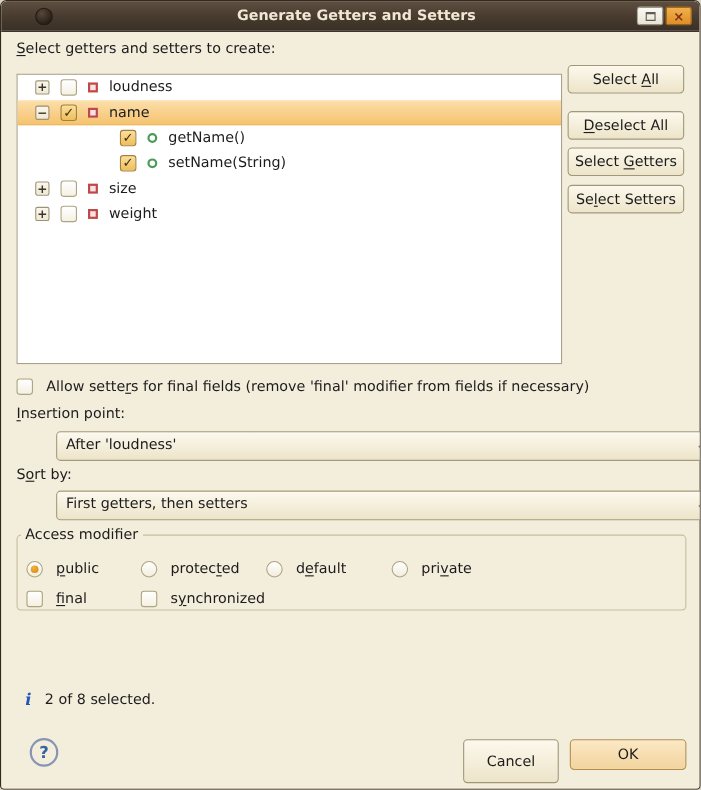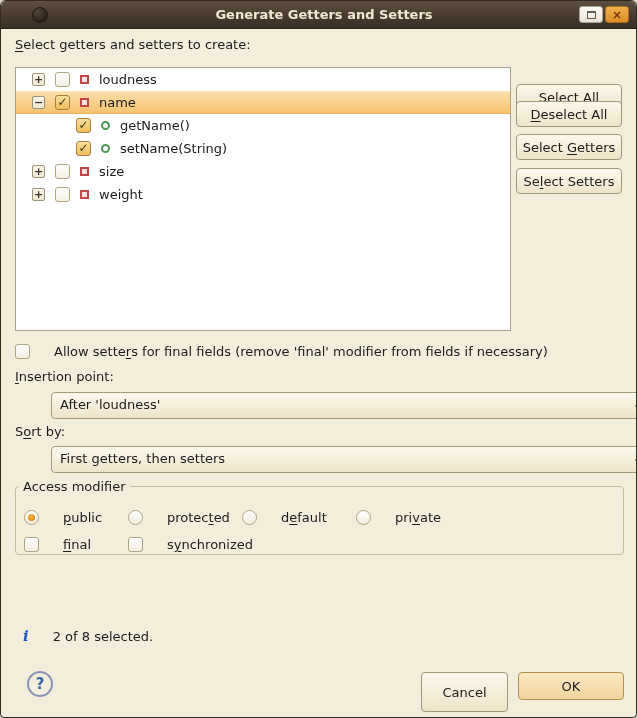--- a/index.html
+++ b/index.html
@@ -26,37 +26,37 @@
     display:flex;align-items:center;justify-content:center;line-height:1;}
   
   .content{position:absolute;top:28px;left:0;right:0;bottom:0;border-radius:20px;}
   .abs{position:absolute;}
   .lbl{white-space:nowrap;}
   
   .tree{left:14px;top:38px;width:496px;height:264px;box-sizing:border-box;background:#FFFFFF;
     border:1px solid #A9A188;}
   .trow{position:absolute;left:0;right:0;height:23px;display:flex;align-items:center;gap:10px;
     padding-left:16px;box-sizing:border-box;}
-  .trow.child{padding-left:60px;}
+  .trow.child{padding-left:60px;margin-left:33px;}
   .trow.selected{background:linear-gradient(#FCDFAC,#F5C26C);box-shadow:inset 0 1px 0 #FBE7BC, inset 0 -1px 0 #EDB45B;}
   .expander{width:13px;height:13px;box-sizing:border-box;border:1px solid #9C9277;border-radius:2px;
     background:linear-gradient(#FBF7EA,#EFE8D3);color:#3A362E;font-size:11px;font-weight:bold;
     display:inline-flex;align-items:center;justify-content:center;line-height:1;flex:0 0 13px;}
   .cb{width:15px;height:15px;box-sizing:border-box;border:1px solid #AFA480;border-radius:3px;
     background:linear-gradient(#FFFFFF,#F4F0E3);display:inline-flex;align-items:center;justify-content:center;flex:0 0 15px;}
   .cb.checked{background:linear-gradient(#F9DF9E,#EFBE59);border-color:#A3813C;}
   .cb.checked::after{content:"✓";font-size:12px;font-weight:bold;color:#3E2F0C;line-height:1;margin-top:-1px;}
   .ficon{width:9px;height:9px;box-sizing:border-box;border:2px solid #C04848;background:#F7E3E3;flex:0 0 9px;}
   .micon{width:9px;height:9px;box-sizing:border-box;border:2px solid #4D9B57;border-radius:50%;background:#FFFFFF;flex:0 0 9px;}
   
   .pbtn{box-sizing:border-box;background:linear-gradient(#FCF8EC,#EDE4C9);border:1px solid #A1977A;
     border-radius:4px;color:#1C1C1C;font-size:13px;display:flex;align-items:center;justify-content:center;white-space:nowrap;}
   .sidebtn{left:515px;width:106px;height:26px;}
   
-  .optrow{display:flex;align-items:center;gap:24px;}
+  .optrow{display:flex;align-items:center;gap:12px;}
   .combo{box-sizing:border-box;height:27px;background:linear-gradient(#FCF9EE,#EDE4C9);
     border:1px solid #A59B7C;border-radius:4px;display:flex;padding:4px 32px 0 8px;margin-left:36px;}
   .chev{position:absolute;right:12px;top:8px;width:8px;height:8px;
     border-right:2px solid #4B473F;border-bottom:2px solid #4B473F;transform:rotate(45deg);}
   
   fieldset.group{left:14px;top:450px;width:609px;height:76px;box-sizing:border-box;margin:0;
     border:1px solid #C8BD9E;border-radius:4px;padding:0;}
   fieldset.group legend{margin-left:3px;padding:0 4px;font-size:13px;}
   .radio{width:15px;height:15px;box-sizing:border-box;border:1px solid #AFA480;border-radius:50%;
     background:linear-gradient(#FFFFFF,#F2EDDD);display:inline-flex;align-items:center;justify-content:center;flex:0 0 15px;}
@@ -127,21 +127,21 @@
         <span class="lbl">size</span>
       </div>
       <div class="trow" style="top:115px;">
         <span class="expander">+</span>
         <span class="cb"></span>
         <span class="ficon"></span>
         <span class="lbl">weight</span>
       </div>
     </div>
 
-    <div class="abs pbtn sidebtn" style="top:55px;align-items:center;">
+    <div class="abs pbtn sidebtn" style="top:30px;align-items:center;">
       <span>Select <u>A</u>ll</span>
     </div>
     <div class="abs pbtn sidebtn" style="top:72px;">
       <span><u>D</u>eselect All</span>
     </div>
     <div class="abs pbtn sidebtn" style="top:105px;">
       <span>Select <u>G</u>etters</span>
     </div>
     <div class="abs pbtn sidebtn" style="top:139px;">
       <span>Se<u>l</u>ect Setters</span>

